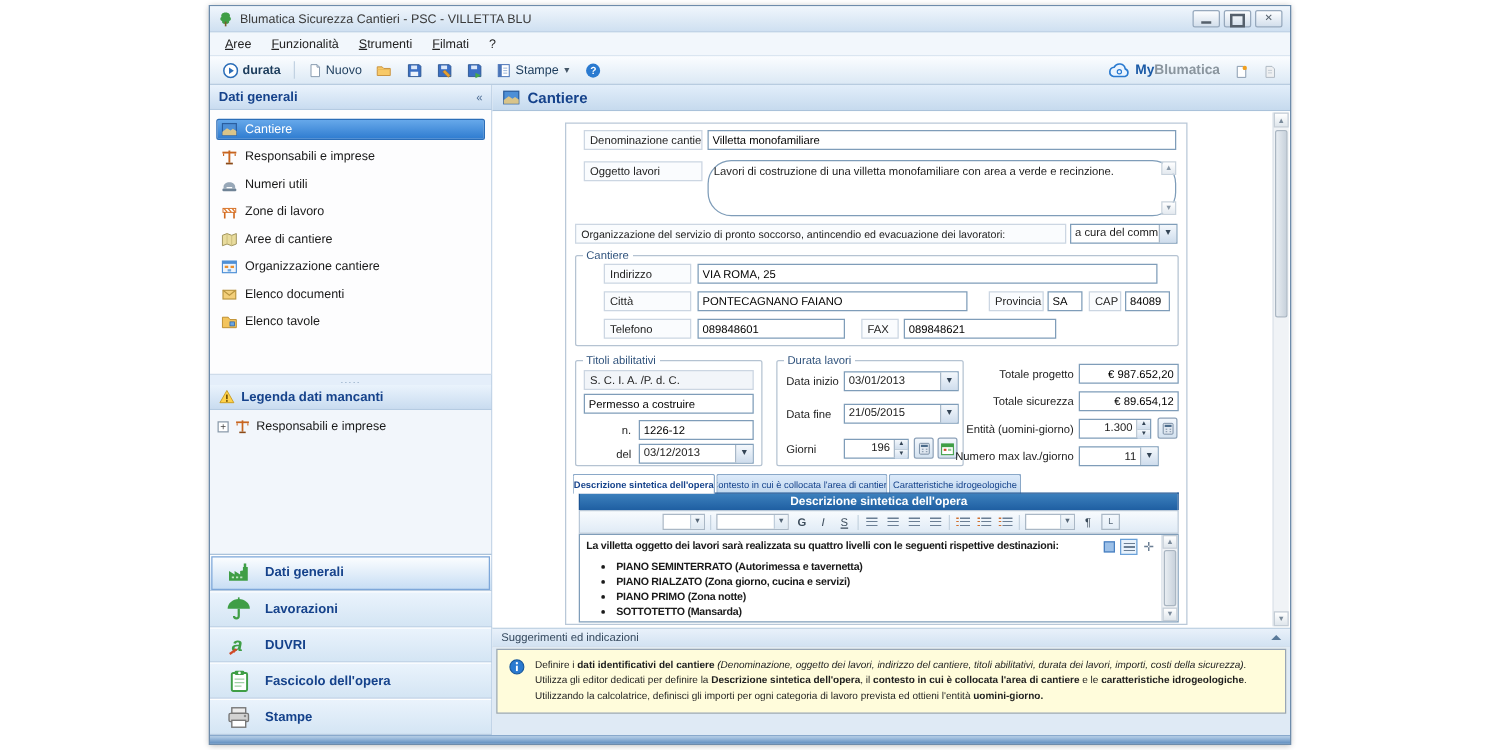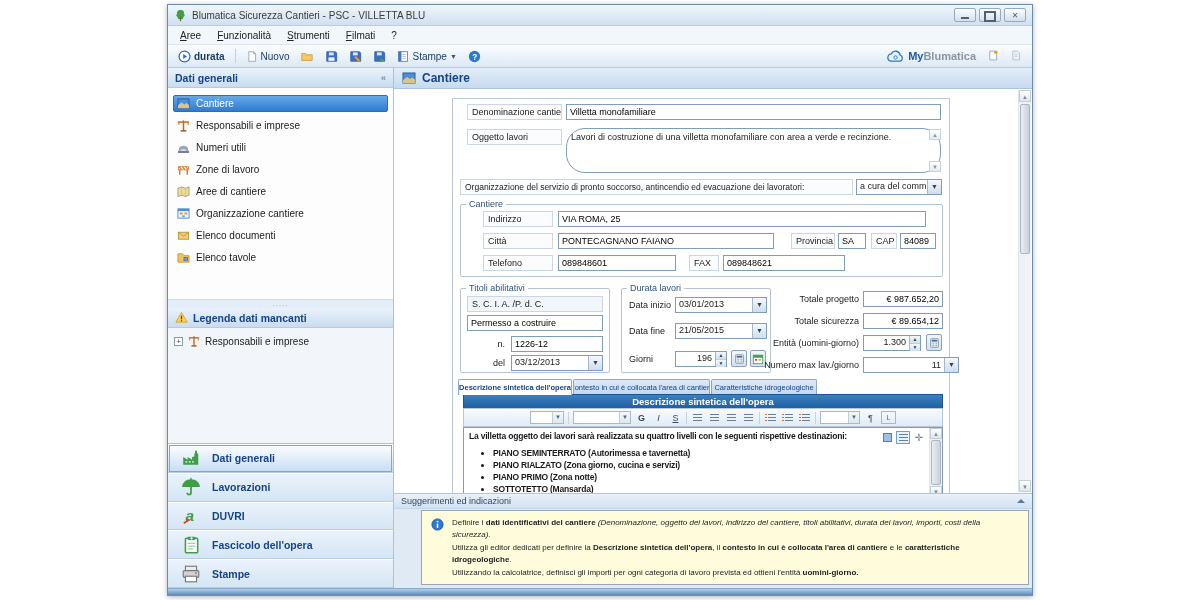--- a/index.html
+++ b/index.html
@@ -28,21 +28,21 @@
   .menu-item { padding:2px 8px; font-size:10px; color:#222; }
   .menu-item::first-letter { text-decoration:underline; }
 
   
   .toolbar { height:23px; flex:0 0 23px; background:linear-gradient(#fbfdff,#dce9f5);
     border-bottom:1px solid #b8cce0; display:flex; align-items:center; padding:0 7px; gap:5px; }
   .tbtn { display:flex; align-items:center; gap:3px; padding:1px 3px; font-size:10px; color:#1c3c5c; }
   .tbtn.bold { font-weight:bold; }
   .tsep { width:1px; height:14px; background:#c2d2e2; margin:0 2px; }
   .drop-glyph { font-size:7px; color:#456; }
-  .toolbar-right { margin-left:auto; display:flex; align-items:flex-start; gap:5px; }
+  .toolbar-right { margin-left:auto; display:flex; align-items:flex-end; gap:5px; }
   .myb { font-size:11px; font-weight:bold; }
   .myb .p1 { color:#1b5aa6; } .myb .p2 { color:#8a959e; }
 
   
   .app-body { flex:1; display:flex; min-height:0; }
 
   
   .sidebar { width:226px; flex:0 0 226px; border-right:1px solid #aac2da; background:#e4eefa;
     display:flex; flex-direction:column; }
   .panel-header { height:20px; flex:0 0 20px; background:linear-gradient(#eaf3fc,#c9dcf0);
@@ -161,22 +161,22 @@
   .ed-scroll .thumb { position:absolute; top:12px; bottom:12px; left:1px; width:10px;
     background:linear-gradient(90deg,#e8edf2,#c8d2dc); border:1px solid #aab6c2; border-radius:2px; }
 
   
   .sugg-header { height:16px; flex:0 0 16px; background:linear-gradient(#e9f1fa,#d2e2f2);
     border-top:1px solid #b0c6dc; border-bottom:1px solid #c6d6e6; display:flex; align-items:center;
     padding:0 7px; font-size:9px; color:#33475c; }
   .sugg-header .chev-up { margin-left:auto; width:0; height:0; border-left:4px solid transparent;
     border-right:4px solid transparent; border-bottom:4px solid #5a7a9a; }
   .sugg-wrap { flex:0 0 70px; padding:1px 3px 3px 3px; background:#dfeaf5; }
-  .sugg-box { position:relative; height:75px; border:1px solid #98a6b6; background:#fffcdb;
-    padding:6px 10px 4px 30px; font-size:8px; line-height:1.55; color:#1e1e1e; overflow:hidden;margin-left:24px; }
+  .sugg-box { position:relative; height:52px; border:1px solid #98a6b6; background:#fffcdb;
+    padding:6px 10px 4px 30px; font-size:8px; line-height:1.55; color:#1e1e1e; overflow:hidden; }
   .sugg-box .info { position:absolute; left:9px; top:7px; }
   .sugg-line .b { font-weight:bold; } .sugg-line .i { font-style:italic; }
 
   
   .bottom-strip { height:7px; flex:0 0 7px; background:linear-gradient(#b6cfe8,#5e8cbe);
     border-top:1px solid #89a9cc; }
 </style>
 </head>
 <body>
 
@@ -595,21 +595,21 @@
             <span class="sq-btn" style="left:173px; top:-1px;">
               <svg width="11" height="12" viewBox="0 0 14 14">
                   <rect x="2" y="1.5" width="10" height="11" rx="1" fill="#dfe7f0" stroke="#7a8ea4"></rect>
                   <rect x="3.5" y="3" width="7" height="2.2" fill="#4a6a8a"></rect>
                   <path d="M4.5 7.5h1.6M4.5 10h1.6M8.5 7.5h1.6M8.5 10h1.6" stroke="#7a8ea4"></path>
                 </svg>
             </span>
           </div>
           <div class="tot-row" style="top:258px;">
             <span class="flab">Numero max lav./giorno</span>
-            <div class="combo" style="left:110px; top:0; width:96px; position:absolute;align-items:center;">
+            <div class="combo" style="left:110px; top:0; width:64px; position:absolute;align-items:center;">
               <span class="val" style="text-align:right;">11</span>
               <span class="drop">▼</span>
             </div>
           </div>
 
           <div class="tab active" style="left:5px; width:114px;">Descrizione sintetica dell'opera</div>
           <div class="tab" style="left:120px; width:137px;">Contesto in cui è collocata l'area di cantiere</div>
           <div class="tab" style="left:258px; width:106px;">Caratteristiche idrogeologiche</div>
 
           <div class="ed-title">Descrizione sintetica dell'opera</div>

